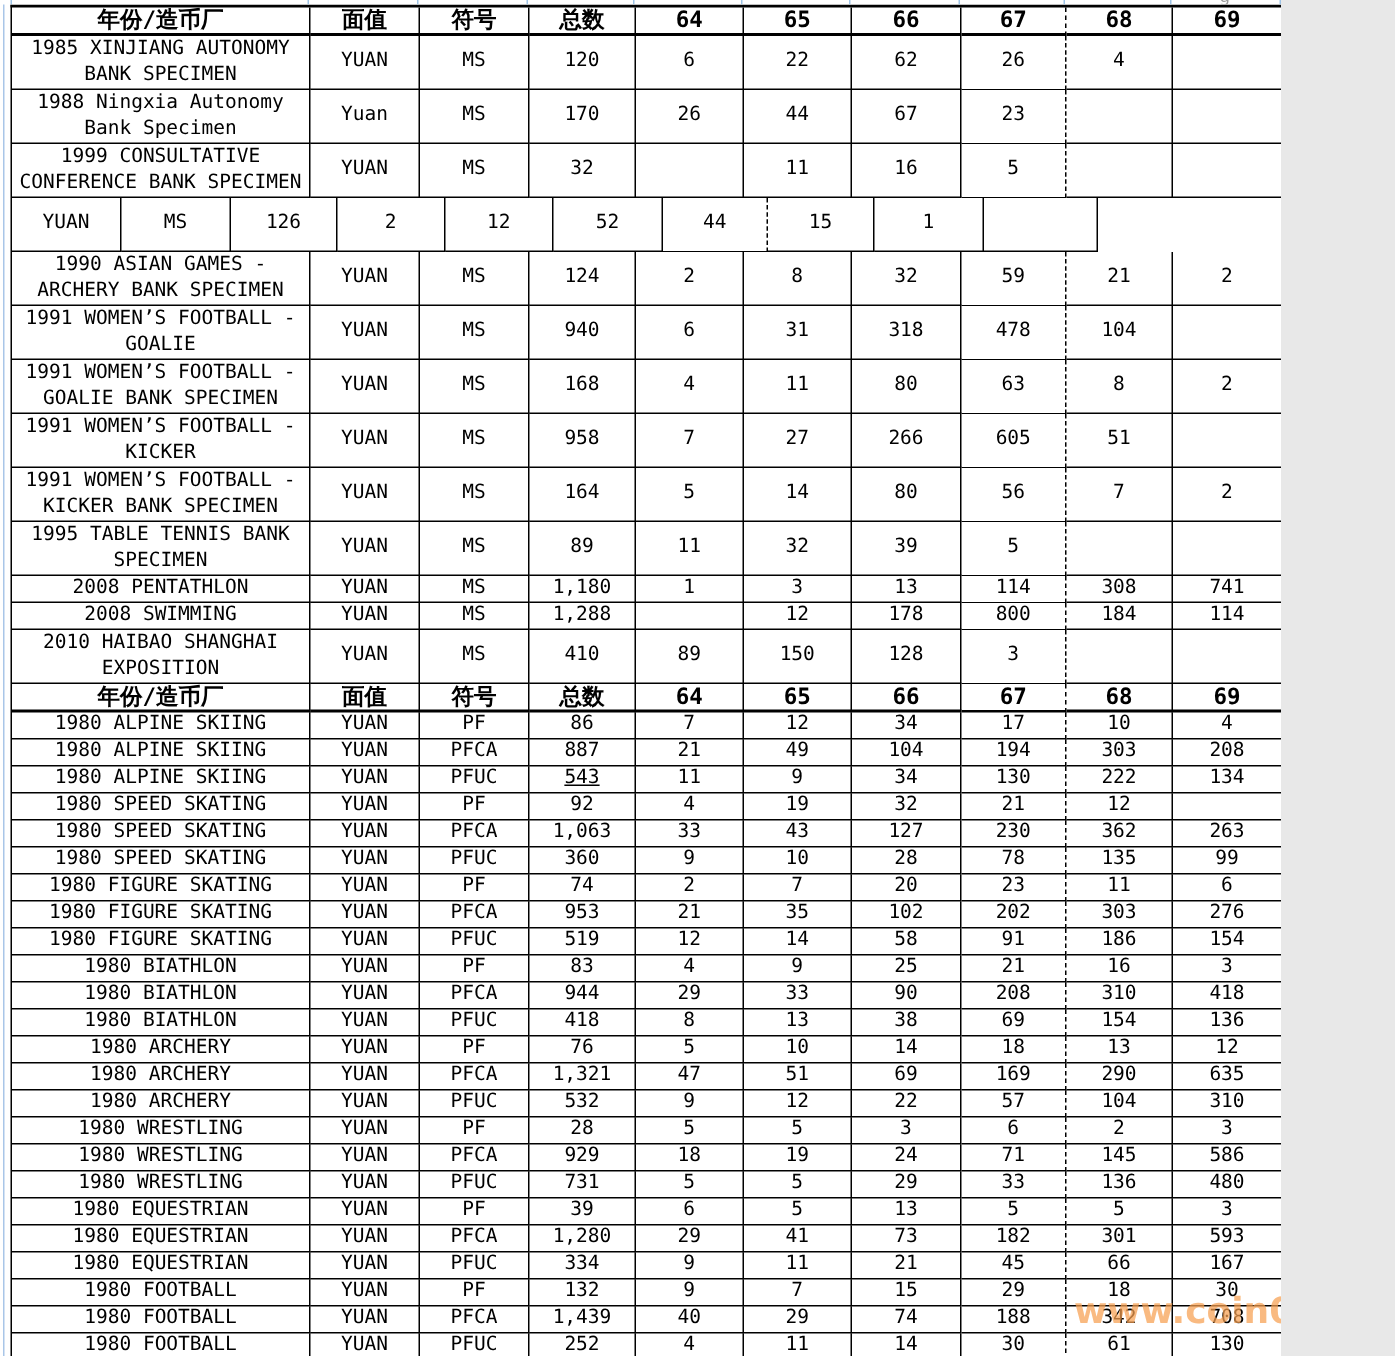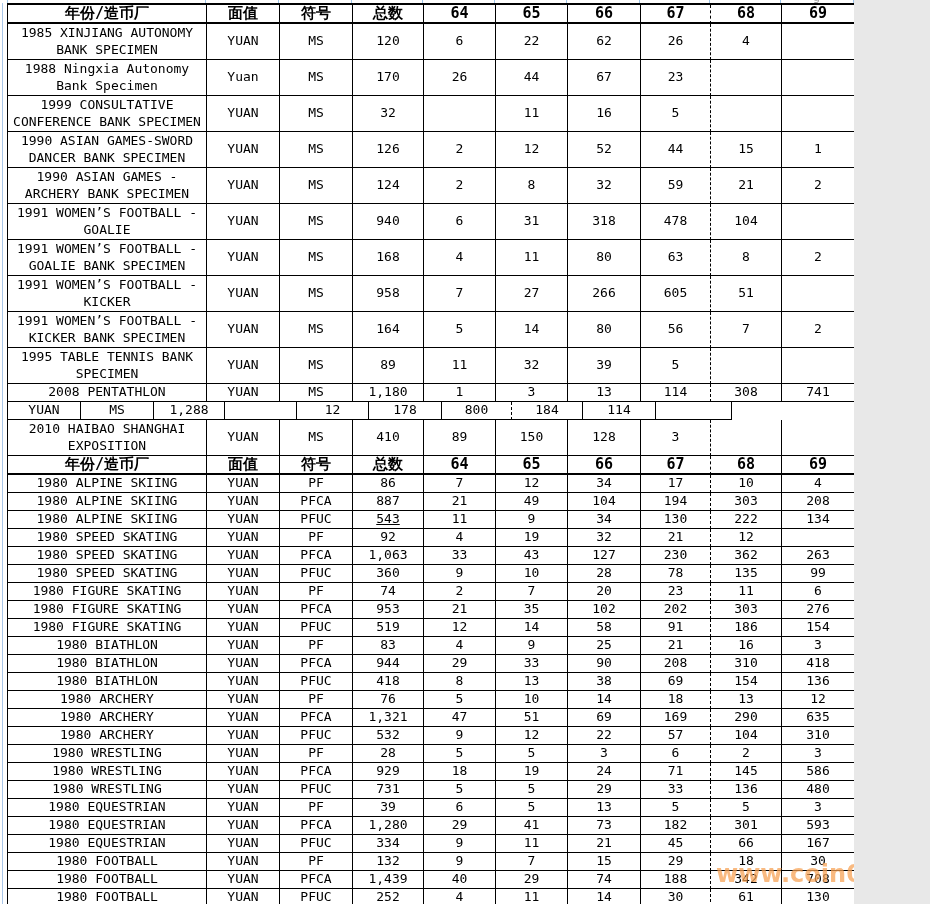--- a/index.html
+++ b/index.html
@@ -92,21 +92,20 @@
         <div class="tcell c3" style="width: 71px;">32</div>
         <div class="tcell c4" style="width: 72px;"></div>
         <div class="tcell c5" style="width: 72px;">11</div>
         <div class="tcell c6" style="width: 73px;">16</div>
         <div class="tcell c7" style="width: 70px;">5</div>
         <div class="tcell c8" style="width: 71px;"></div>
         <div class="tcell c9" style="width: 73px;"></div>
         <div class="tcell c10" style="width: 76px;"></div>
       </div>
       <div class="trow r36">
-        <div class="tcell c0" style="width: 199px;">1990 ASIAN GAMES-SWORD DANCER BANK SPECIMEN</div>
         <div class="tcell c1" style="width: 73px;">YUAN</div>
         <div class="tcell c2" style="width: 73px;">MS</div>
         <div class="tcell c3" style="width: 71px;">126</div>
         <div class="tcell c4" style="width: 72px;">2</div>
         <div class="tcell c5" style="width: 72px;">12</div>
         <div class="tcell c6" style="width: 73px;">52</div>
         <div class="tcell c7" style="width: 70px;">44</div>
         <div class="tcell c8" style="width: 71px;">15</div>
         <div class="tcell c9" style="width: 73px;">1</div>
         <div class="tcell c10" style="width: 76px;"></div>
@@ -196,20 +195,21 @@
         <div class="tcell c3" style="width: 71px;">1,180</div>
         <div class="tcell c4" style="width: 72px;">1</div>
         <div class="tcell c5" style="width: 72px;">3</div>
         <div class="tcell c6" style="width: 73px;">13</div>
         <div class="tcell c7" style="width: 70px;">114</div>
         <div class="tcell c8" style="width: 71px;">308</div>
         <div class="tcell c9" style="width: 73px;">741</div>
         <div class="tcell c10" style="width: 76px;"></div>
       </div>
       <div class="trow r18">
+        <div class="tcell c0" style="width: 199px;">2008 SWIMMING</div>
         <div class="tcell c1" style="width: 73px;">YUAN</div>
         <div class="tcell c2" style="width: 73px;">MS</div>
         <div class="tcell c3" style="width: 71px;">1,288</div>
         <div class="tcell c4" style="width: 72px;"></div>
         <div class="tcell c5" style="width: 72px;">12</div>
         <div class="tcell c6" style="width: 73px;">178</div>
         <div class="tcell c7" style="width: 70px;">800</div>
         <div class="tcell c8" style="width: 71px;">184</div>
         <div class="tcell c9" style="width: 73px;">114</div>
         <div class="tcell c10" style="width: 76px;"></div>

